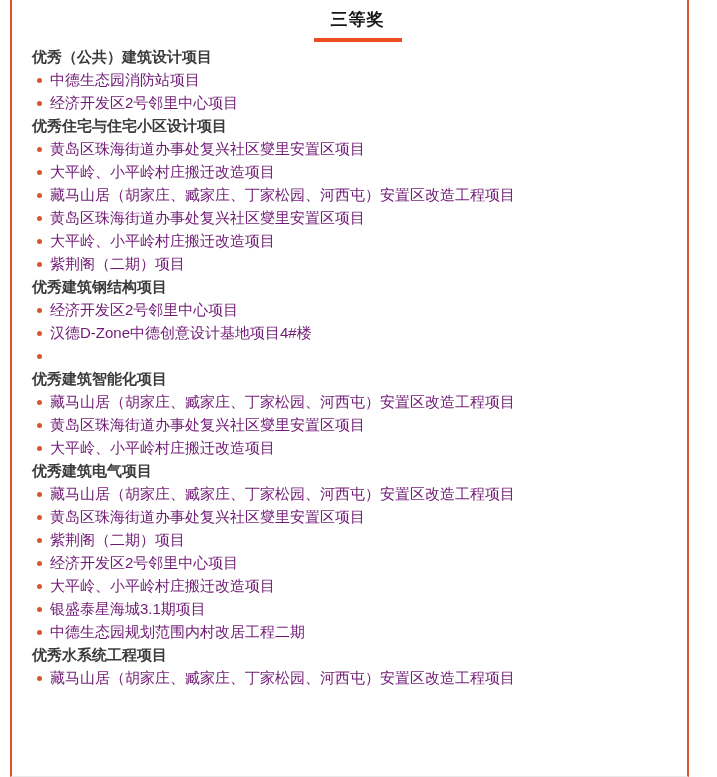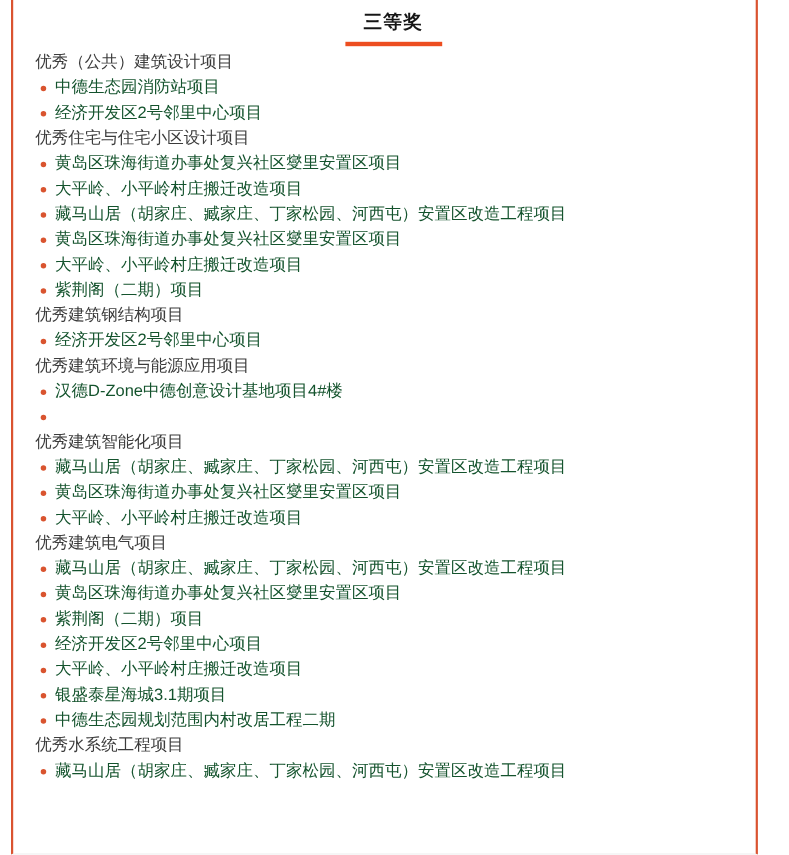--- a/index.html
+++ b/index.html
@@ -49,21 +49,21 @@
     margin: 7px auto 0 auto;
     background: var(--accent-color, #ed4e20);
   }
   #sections {
     margin-top: 3px;
   }
   .heading {
     height: 23px;
     line-height: 23px;
     font-size: 15px;
-    font-weight: 400;
+    font-weight: 700;
     color: #3b3b3b;
     white-space: nowrap;
   }
   ul.items {
     margin: 0;
     padding: 0;
     list-style: none;
   }
   li.item {
     height: 23px;
@@ -75,21 +75,21 @@
     flex: 0 0 auto;
     width: 5px;
     height: 5px;
     border-radius: 50%;
     background: var(--bullet-color, #d9542f);
     margin: 1px 8px 0 5px;
   }
   .txt {
     font-size: 15px;
     line-height: 23px;
-    color: #14532d;
+    color: #701a75;
   }
 </style>
 </head>
 <body>
 
 <div class="page">
   <div class="frame"></div>
   <div class="content">
     <div class="title-wrap">
       <h1 class="page-title">三等奖</h1>
@@ -136,21 +136,20 @@
             <span class="txt">紫荆阁（二期）项目</span>
           </li>
         </ul>
         <div class="heading">优秀建筑钢结构项目</div>
         <ul class="items">
           <li class="item">
             <span class="dot"></span>
             <span class="txt">经济开发区2号邻里中心项目</span>
           </li>
         </ul>
-        <div class="heading">优秀建筑环境与能源应用项目</div>
         <ul class="items">
           <li class="item">
             <span class="dot"></span>
             <span class="txt">汉德D-Zone中德创意设计基地项目4#楼</span>
           </li>
           <li class="item">
             <span class="dot"></span>
           </li>
         </ul>
         <div class="heading">优秀建筑智能化项目</div>

